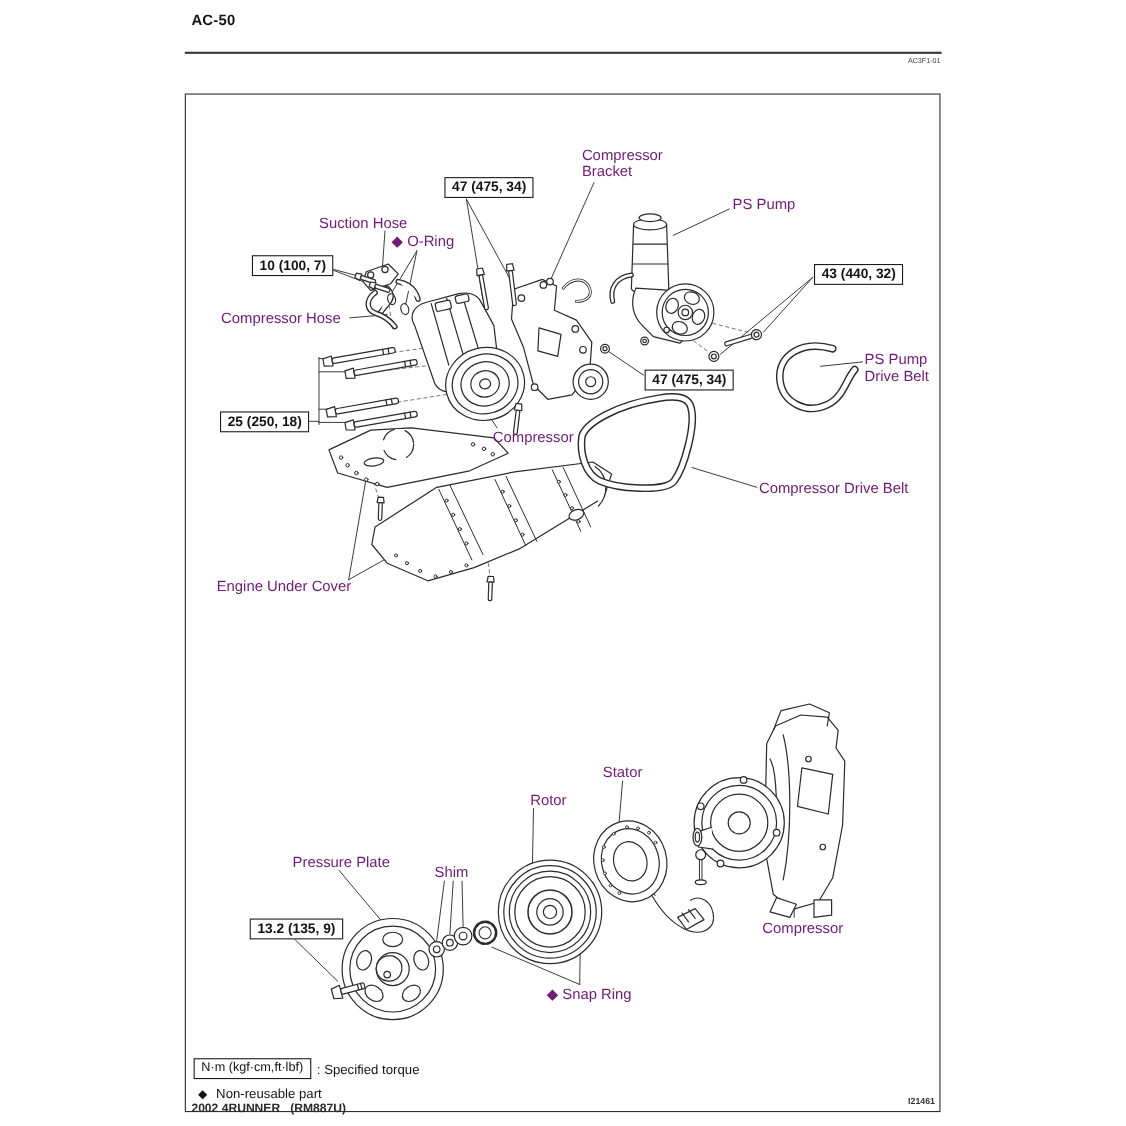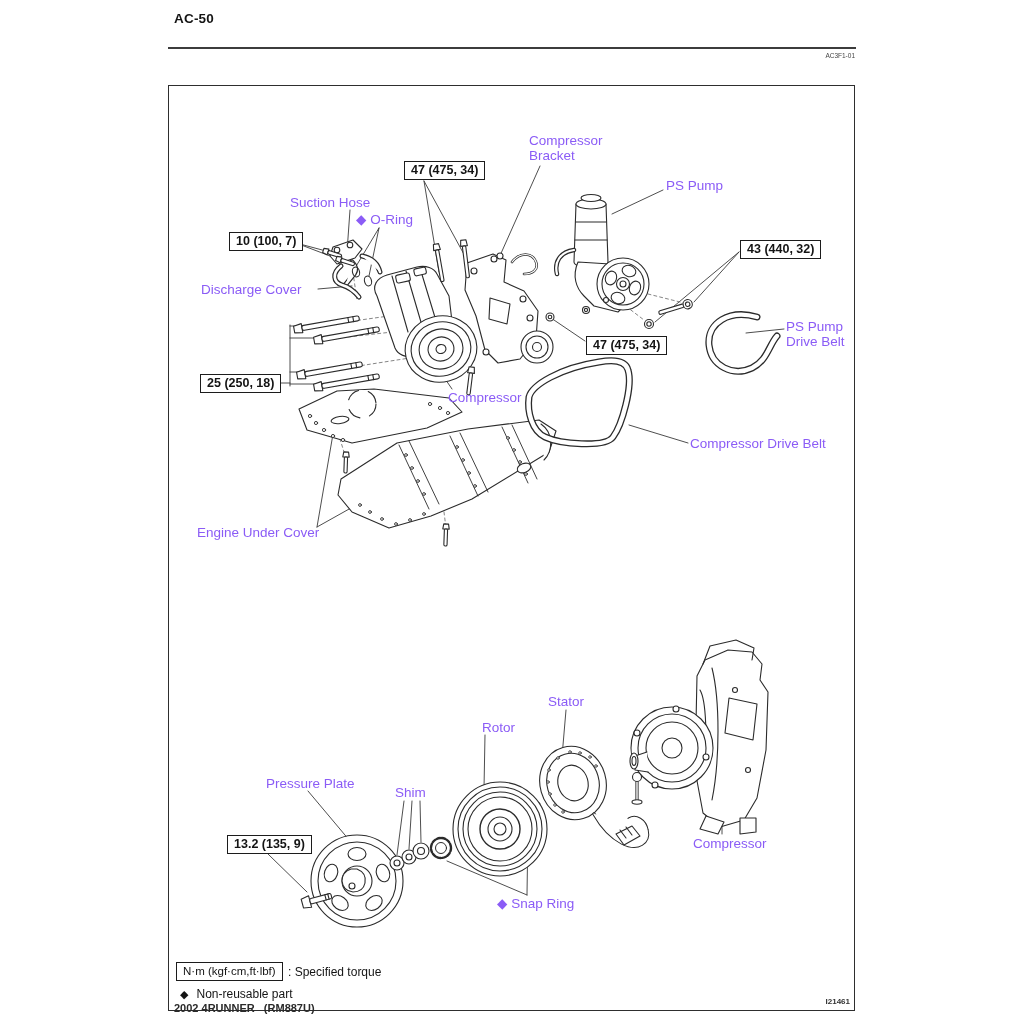--- a/index.html
+++ b/index.html
@@ -8,21 +8,21 @@
   .pagenum{position:absolute;left:174px;top:11px;font-size:13.5px;font-weight:bold;letter-spacing:.2px;}
   .crumb{position:absolute;left:168px;top:32px;width:688px;text-align:center;font-size:11.5px;
          padding-left:104px;box-sizing:border-box;white-space:nowrap;}
   .crumb .b{font-weight:bold;letter-spacing:.3px;}
   .crumb .sep{margin:0 16px;}
   .rule{position:absolute;left:168px;top:47px;width:688px;height:2px;background:#3c3c3c;}
   .doccode{position:absolute;left:756px;top:52px;width:99px;text-align:right;font-size:6.5px;color:#444;}
   .title{position:absolute;left:171px;top:54px;margin:0;font-size:23px;font-weight:bold;letter-spacing:-.3px;}
   .frame{position:absolute;left:168px;top:85px;width:687px;height:926px;border:1.5px solid #2e2e2e;box-sizing:border-box;background:#fff;}
   svg.art{position:absolute;left:0;top:0;width:1024px;height:1024px;pointer-events:none;}
-  .lbl{position:absolute;font-size:13.5px;line-height:1.12;color:#8b5cf6;white-space:pre-line;}
+  .lbl{position:absolute;font-size:13.5px;line-height:1.12;color:#701a75;white-space:pre-line;}
   .tq{position:absolute;border:1.3px solid #1c1c1c;background:#fff;font-size:12.5px;font-weight:bold;
       padding:1px 6px 2px;white-space:nowrap;z-index:3;}
   .legend-box{position:absolute;border:1px solid #1c1c1c;background:#fff;font-size:11.5px;
       padding:2px 6px 3px;white-space:nowrap;z-index:3;}
   .legend-txt{position:absolute;font-size:12px;white-space:nowrap;}
   .legend-nr{position:absolute;font-size:12px;white-space:nowrap;}
   .legend-nr .dia{font-size:11px;margin-right:8px;}
   .figid{position:absolute;left:770px;top:997px;width:80px;text-align:right;font-size:8px;color:#333;font-weight:bold;}
   .footer{position:absolute;left:174px;top:1002px;font-size:11px;font-weight:bold;color:#2a2a2a;
           white-space:pre;z-index:2;}
@@ -364,21 +364,21 @@
       <ellipse cx="634" cy="761" rx="4" ry="8"></ellipse>
       <ellipse cx="634" cy="761" rx="2" ry="4.5"></ellipse>
     </g>
   </svg>
 
   <div class="lbl" style="left:290px;top:195px">Suction Hose</div>
   <div class="lbl" style="left:356px;top:212px">◆ O-Ring</div>
   <div class="lbl" style="left:529px;top:133px">Compressor
 Bracket</div>
   <div class="lbl" style="left:666px;top:178px">PS Pump</div>
-  <div class="lbl" style="left:201px;top:282px">Discharge Cover</div>
+  <div class="lbl" style="left:201px;top:282px">Compressor Hose</div>
   <div class="lbl" style="left:786px;top:319px">PS Pump
 Drive Belt</div>
   <div class="lbl" style="left:448px;top:390px">Compressor</div>
   <div class="lbl" style="left:690px;top:436px">Compressor Drive Belt</div>
   <div class="lbl" style="left:197px;top:525px">Engine Under Cover</div>
   <div class="lbl" style="left:548px;top:694px">Stator</div>
   <div class="lbl" style="left:482px;top:720px">Rotor</div>
   <div class="lbl" style="left:266px;top:776px">Pressure Plate</div>
   <div class="lbl" style="left:395px;top:785px">Shim</div>
   <div class="lbl" style="left:693px;top:836px">Compressor</div>

